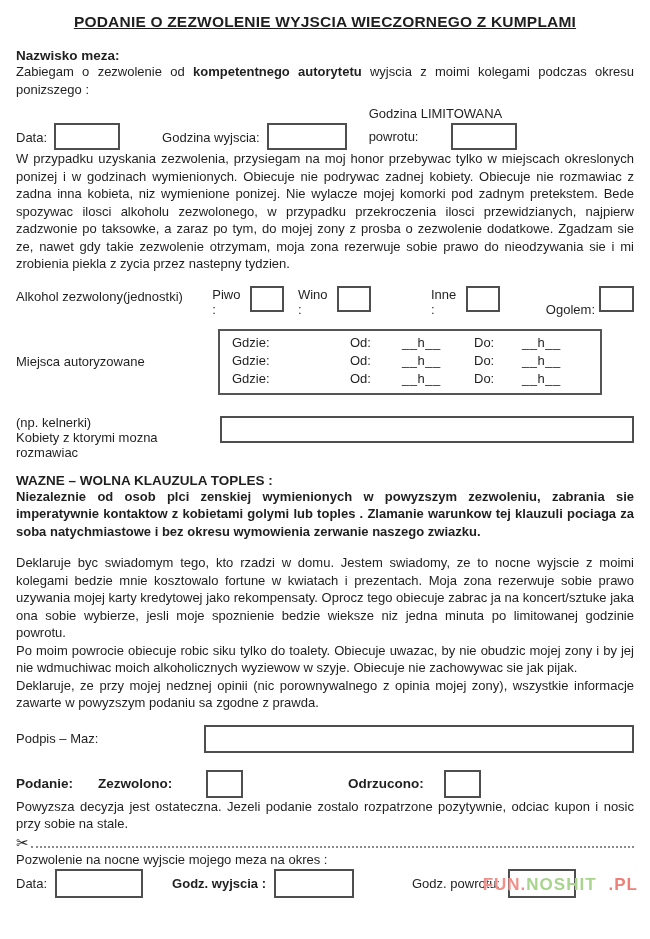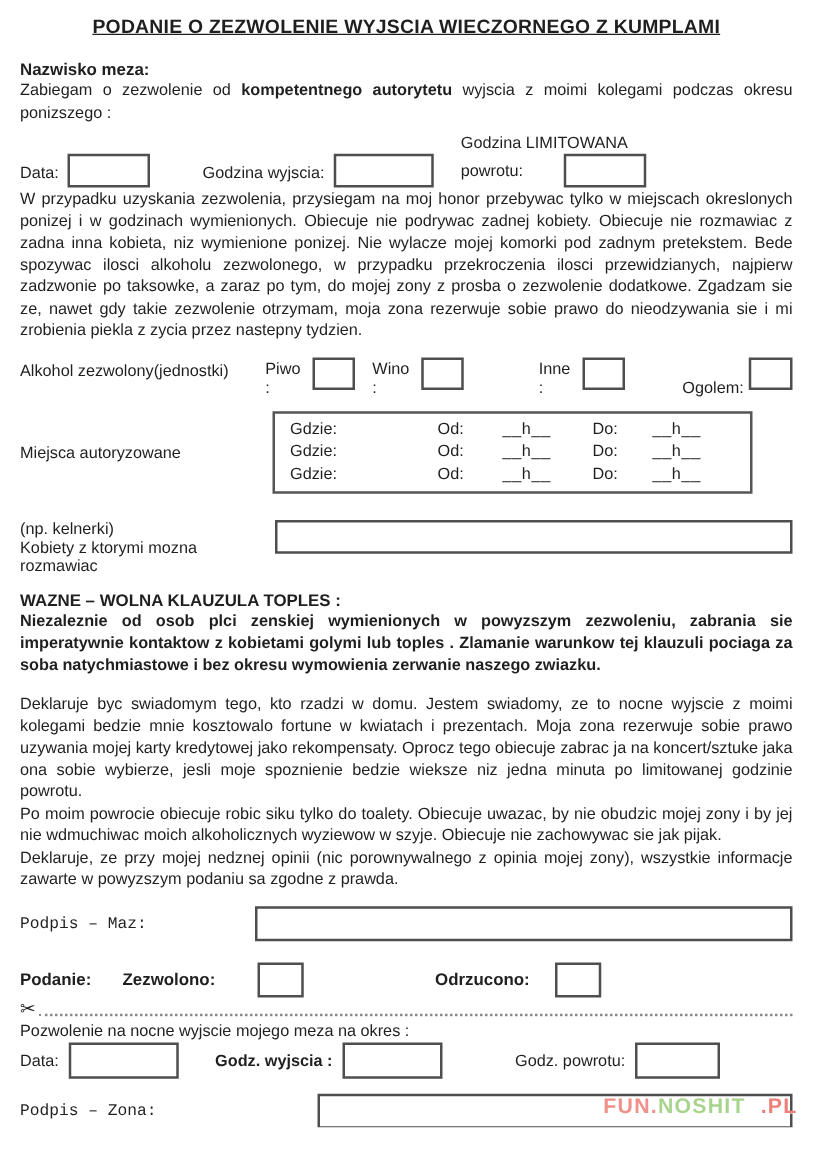--- a/index.html
+++ b/index.html
@@ -51,21 +51,21 @@
   .women-box { flex:1; height:27px; margin-top:1px; }
 
   .wazne { margin-top:13px; }
   .wazne-title { font-size:13.5px; font-weight:bold; }
   .wazne-body { font-weight:bold; margin-top:1px; }
 
   .dekl1 { margin-top:14px; }
   .dekl2 { margin-top:16px; }
 
   .sig-row { margin-top:13px; display:flex; align-items:center; }
-  .sig-label { font-size:13px; width:188px;font-family:Liberation Mono, monospace; }
+  .sig-label { font-size:13px; width:188px; }
   .sig-box { flex:1; height:28px; }
   .sig-zona .sig-label { width:238px; }
 
   .decision-row { margin-top:17px; display:flex; align-items:center; font-size:13.5px; font-weight:bold; }
   .decision-row .fbox { width:37px; height:28px; }
   .dec-lbl1 { width:82px; }
   .dec-lbl2 { width:90px; }
   .dec-box1 { margin-left:18px; }
   .dec-lbl3 { margin-left:105px; margin-right:20px; }
 
@@ -197,20 +197,21 @@
   </div>
 
   <div class="decision-row">
     <span class="dec-lbl1">Podanie:</span>
     <span class="dec-lbl2">Zezwolono:</span>
     <div class="fbox dec-box1"></div>
     <span class="dec-lbl3">Odrzucono:</span>
     <div class="fbox"></div>
   </div>
 
+  <p class="just final-note">Powyzsza decyzja jest ostateczna. Jezeli podanie zostalo rozpatrzone pozytywnie, odciac kupon i nosic przy sobie na stale.</p>
 
   <div class="cutline">
     <span class="scissors">✂</span>
     <div class="dots"></div>
   </div>
 
   <div class="coupon-title">Pozwolenie na nocne wyjscie mojego meza na okres :</div>
 
   <div class="coupon-row">
     <span class="lbl">Data:</span>

